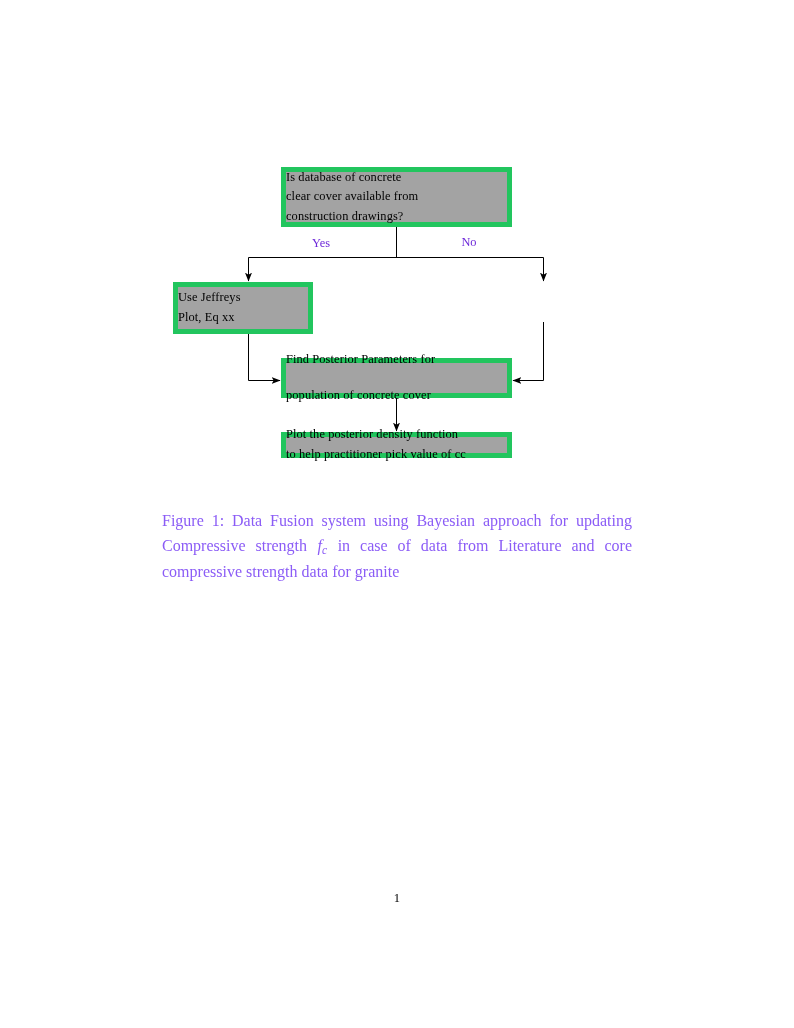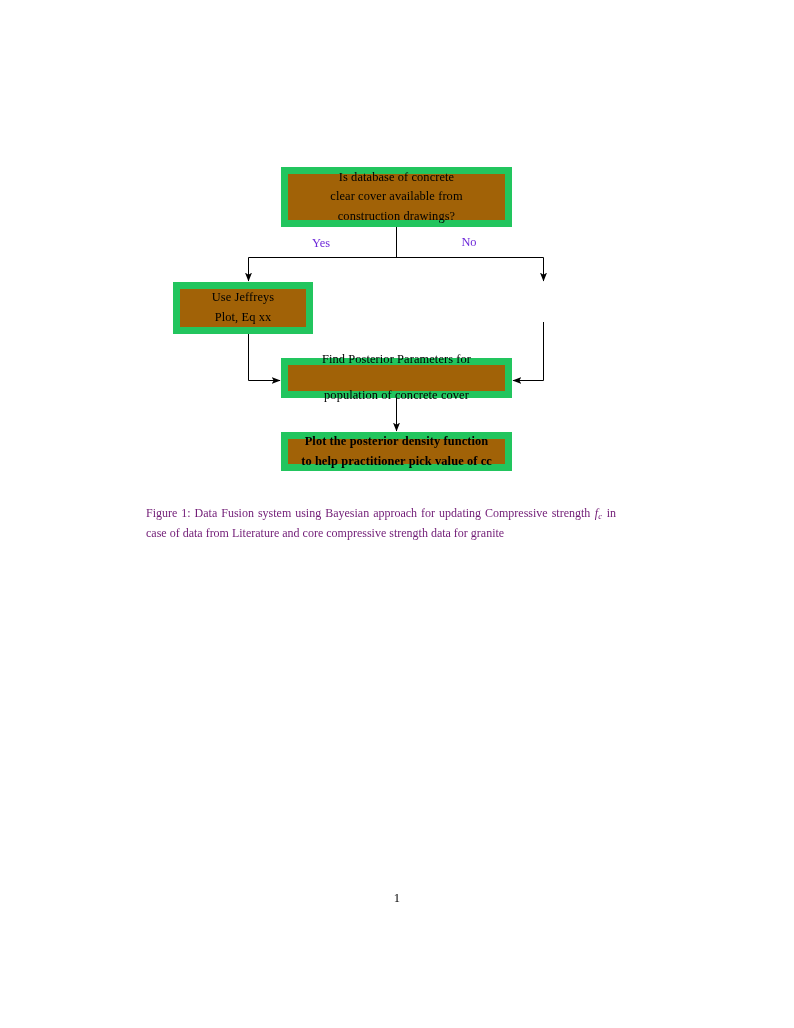--- a/index.html
+++ b/index.html
@@ -38,66 +38,66 @@
     left: 0;
     top: 0;
     width: 794px;
     height: 500px;
     overflow: visible;
   }
 
   .node {
     position: absolute;
     box-sizing: border-box;
-    border: 7px solid #22c55e;
-    background: #a16207;
+    border: 5px solid #22c55e;
+    background: #a3a3a3;
     display: flex;
     flex-direction: column;
-    align-items: center;
+    align-items: flex-start;
     justify-content: center;
     text-align: center;
     font-size: 12.4px;
     line-height: 1.58;
     letter-spacing: 0.1px;
     color: #000000;
   }
   .node .line {
     display: block;
     white-space: nowrap;
   }
 
   
   #node-decision  { left: 281px; top: 167px; width: 231px; height: 60px; }
   #node-jeffreys  { left: 173px; top: 282px; width: 140px; height: 52px; }
   #node-conjugate { left: 473px; top: 282px; width: 141px; height: 40px; }
   #node-posterior { left: 281px; top: 358px; width: 231px; height: 40px; gap: 16px; }
-  #node-plot      { left: 281px; top: 432px; width: 231px; height: 39px; font-weight: bold; }
+  #node-plot      { left: 281px; top: 432px; width: 231px; height: 26px; }
 
   .edge-label {
     position: absolute;
     font-size: 12.4px;
     line-height: 1;
     color: #6d28d9;
     white-space: nowrap;
     transform: translateX(-50%);
   }
   #label-yes { left: 321px; top: 237px; }
   #label-no  { left: 469px; top: 236px; }
 
   
   .caption {
     position: absolute;
-    left: 146px;
+    left: 162px;
     top: 492px;
     width: 470px;
-    font-size: 12px;
+    font-size: 16px;
     line-height: 1.58;
     text-align: justify;
     text-justify: inter-word;
-    color: #701a75;
+    color: #8b5cf6;
   }
   .caption .mathvar {
     font-family: "Liberation Serif", "DejaVu Serif", serif;
     font-style: italic;
     padding: 0 0.5px;
   }
   .caption .mathvar sub {
     font-size: 0.72em;
     font-style: italic;
     vertical-align: -0.22em;

